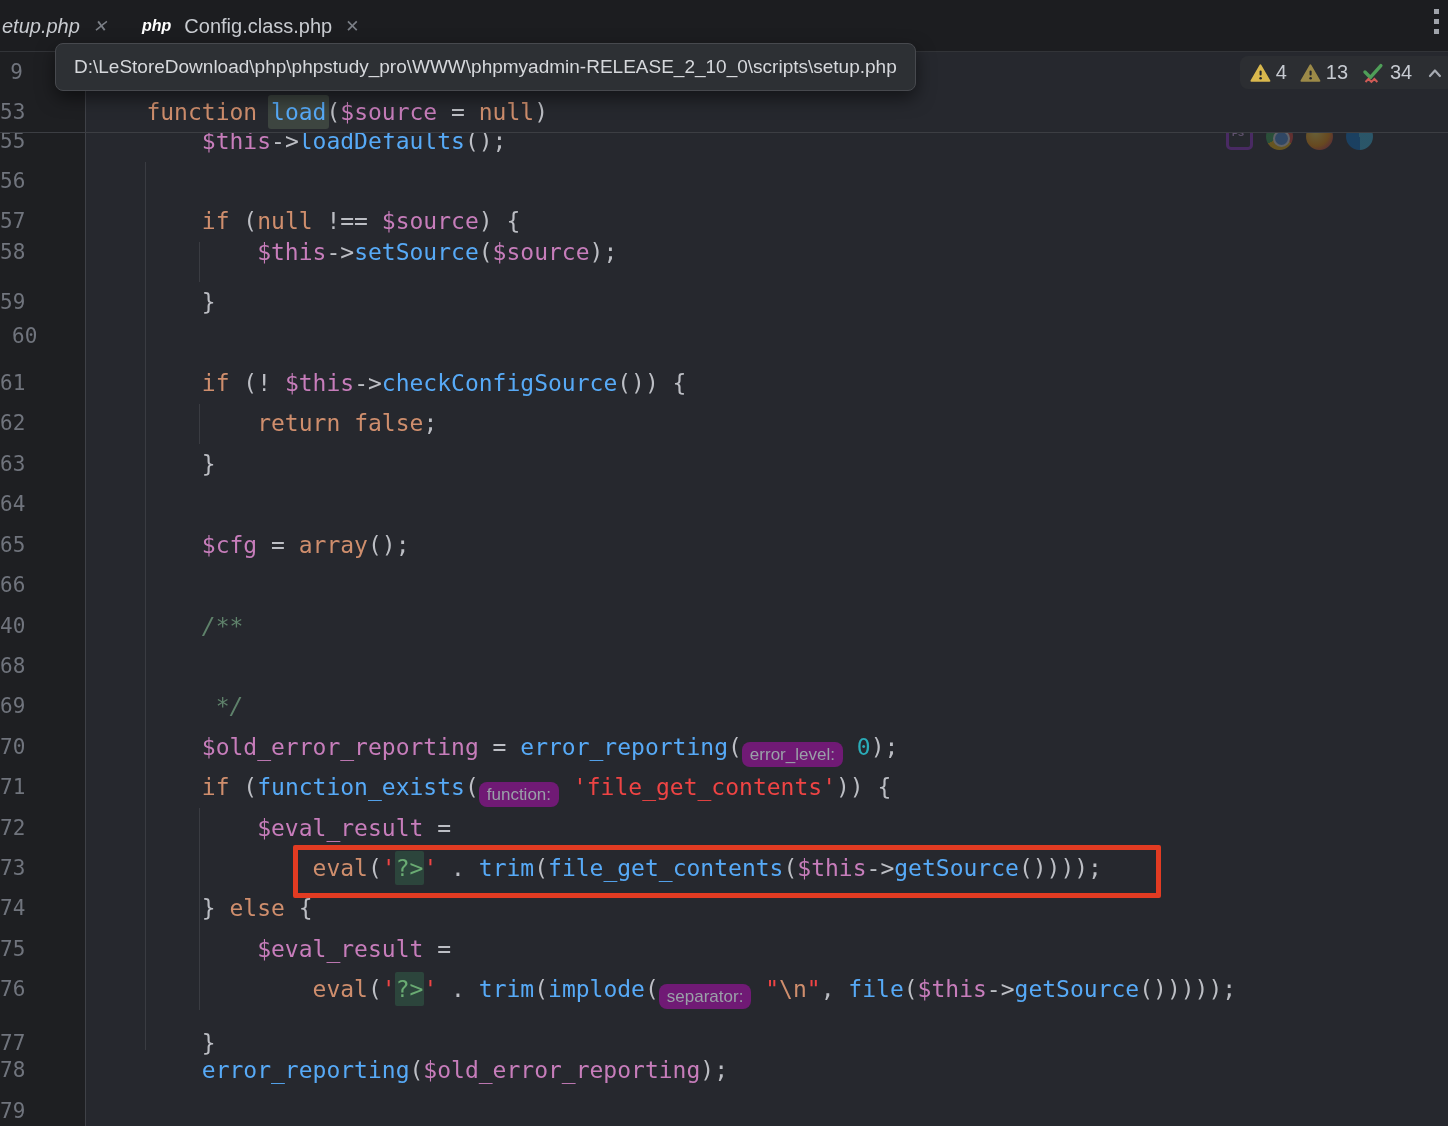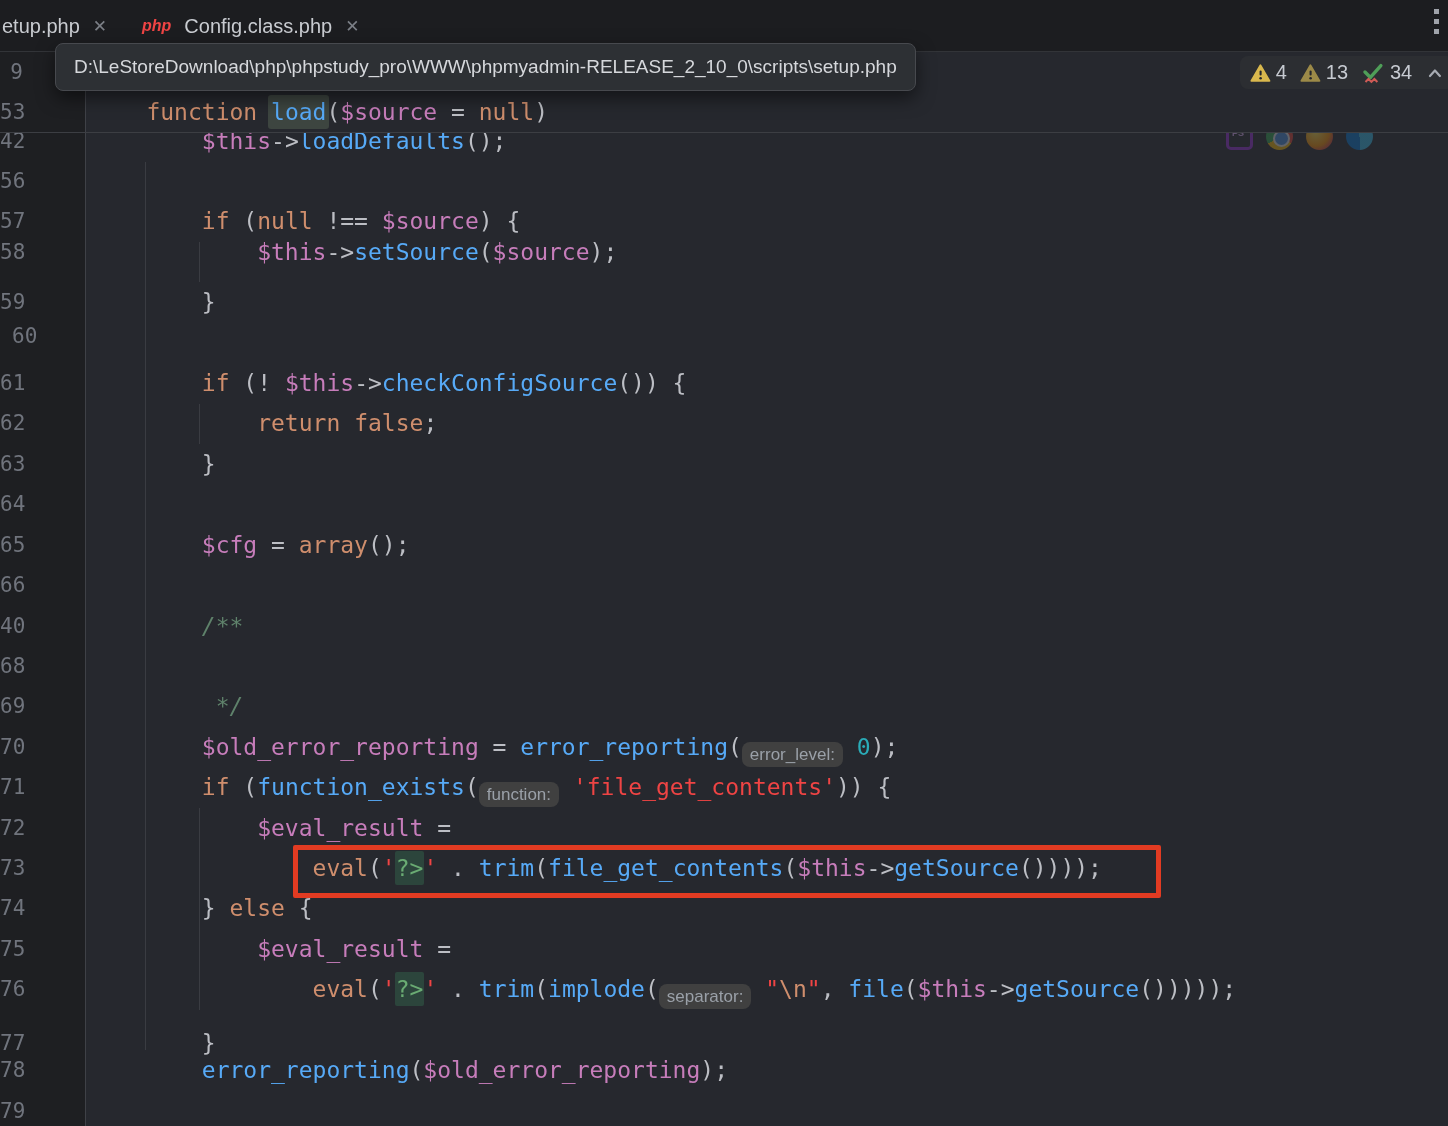--- a/index.html
+++ b/index.html
@@ -5,21 +5,21 @@
   * { margin:0; padding:0; box-sizing:border-box; }
   html,body { width:1448px; height:1126px; overflow:hidden; background:#26282e;
               font-family:"Liberation Sans", sans-serif; }
 
   
   .tabbar { position:absolute; left:0; top:0; width:1448px; height:52px;
             background:#1c1d20; border-bottom:1px solid #323438; z-index:2; }
   .tab { position:absolute; top:0; height:52px; display:flex; align-items:center; gap:13px; }
   .tab-label { color:#c8cbd0; font-size:20px; white-space:nowrap; }
   .tab-close { color:#7b7f86; font-size:17px; line-height:17px; cursor:pointer; }
-  .php-ico { color:#ef4444; font-style:italic; font-weight:bold; font-size:16px; }
+  .php-ico { color:#ffffff; font-style:italic; font-weight:bold; font-size:16px; }
   .kebab { position:absolute; left:1434px; top:9px; display:flex; flex-direction:column; gap:5px; }
   .kebab i { width:5px; height:5px; background:#9fa3aa; display:block; }
 
   
   .gutter-bg { position:absolute; left:0; top:52px; width:86px; height:1074px;
                background:#1e1f22; border-right:1px solid #3f4147; z-index:1; }
   .guide { position:absolute; width:1px; background:#3a3c42; z-index:1; }
 
   
   .row { position:absolute; left:0; width:1448px; height:41px; line-height:41px; z-index:2; }
@@ -30,21 +30,21 @@
   .tok-kw  { color:#cf8e6d;text-align:right; }
   .tok-fn  { color:#57aaf7; }
   .tok-var { color:#c77dbb; }
   .tok-pu, .tok-pl { color:#bcbec4; }
   .tok-st  { color:#ef4444; }
   .tok-esc { color:#cf8e6d; }
   .tok-num { color:#2aacb8; }
   .tok-cm  { color:#5f826b; font-style:italic; }
   .tok-tag { color:#6aab73; background:#2c453c; padding:4px 1px; margin:-4px -1px; border-radius:2px; }
   .tok-hl  { background:#3d4540; padding:4px 3px; margin:-4px -3px; border-radius:3px; }
-  .tok-inlay { display:inline-block; background:#404040; color:#9aa0a8; vertical-align:-5px;
+  .tok-inlay { display:inline-block; background:#701a75; color:#9aa0a8; vertical-align:-5px;
                font:17px/25px "Liberation Sans", sans-serif; padding:0 8px; border-radius:8px; }
 
   
   .sticky { position:absolute; left:0; top:52px; width:1448px; height:81px;
             background:#26282e; border-bottom:1px solid #3c3e43; z-index:5; }
   .sticky .gutter-part { position:absolute; left:0; top:0; width:86px; height:100%;
             background:#1e1f22; border-right:1px solid #3f4147; }
 
   
   .redbox { position:absolute; left:293px; top:845px; width:868px; height:53px;
@@ -73,21 +73,21 @@
   .gicon.chrome { background:conic-gradient(#ea4335 0 33%, #fbbc05 33% 66%, #34a853 66% 100%); position:relative; }
   .gicon.chrome::after { content:""; position:absolute; left:7px; top:7px; width:13px; height:13px;
                          border-radius:50%; background:#4a90e2; border:2px solid #e8eaed; }
   .gicon.firefox { background:radial-gradient(circle at 35% 35%, #ffe14d, #ff9500 55%, #b5007f); }
   .gicon.edge { background:conic-gradient(#35c1f1 0 50%, #0078d7 50% 100%); }
 </style>
 </head>
 <body>
 
 <div class="tabbar">
-  <div class="tab" style="left:2px;">
+  <div class="tab" style="left:2px;font-style:italic;">
     <span class="tab-label">etup.php</span>
     <span class="tab-close">✕</span>
   </div>
   <div class="tab" style="left:142px;">
     <span class="php-ico">php</span>
     <span class="tab-label">Config.class.php</span>
     <span class="tab-close">✕</span>
   </div>
   <div class="kebab">
       <i></i>
@@ -98,21 +98,21 @@
 
 <div class="gutter-bg"></div>
 
 <div class="guide" style="left:145px; top:162px; height:888px;"></div>
 <div class="guide" style="left:199px; top:242px; height:40px;"></div>
 <div class="guide" style="left:199px; top:404px; height:40px;"></div>
 <div class="guide" style="left:199px; top:808px; height:202px;"></div>
 
 <div id="code-rows">
     <div class="row" style="top: 120.5px;">
-      <span class="lnum">42</span>
+      <span class="lnum">55</span>
       <span class="ltext"><span class="tok-pl">        </span><span class="tok-var">$this</span><span class="tok-pu">-&gt;</span><span class="tok-fn">loadDefaults</span><span class="tok-pu">();</span></span>
     </div>
     <div class="row" style="top: 160.92px;">
       <span class="lnum">56</span>
       <span class="ltext"></span>
     </div>
     <div class="row" style="top: 201.34px;">
       <span class="lnum">57</span>
       <span class="ltext"><span class="tok-pl">        </span><span class="tok-kw">if</span><span class="tok-pu"> (</span><span class="tok-kw">null</span><span class="tok-pu"> !== </span><span class="tok-var">$source</span><span class="tok-pu">) {</span></span>
     </div>

